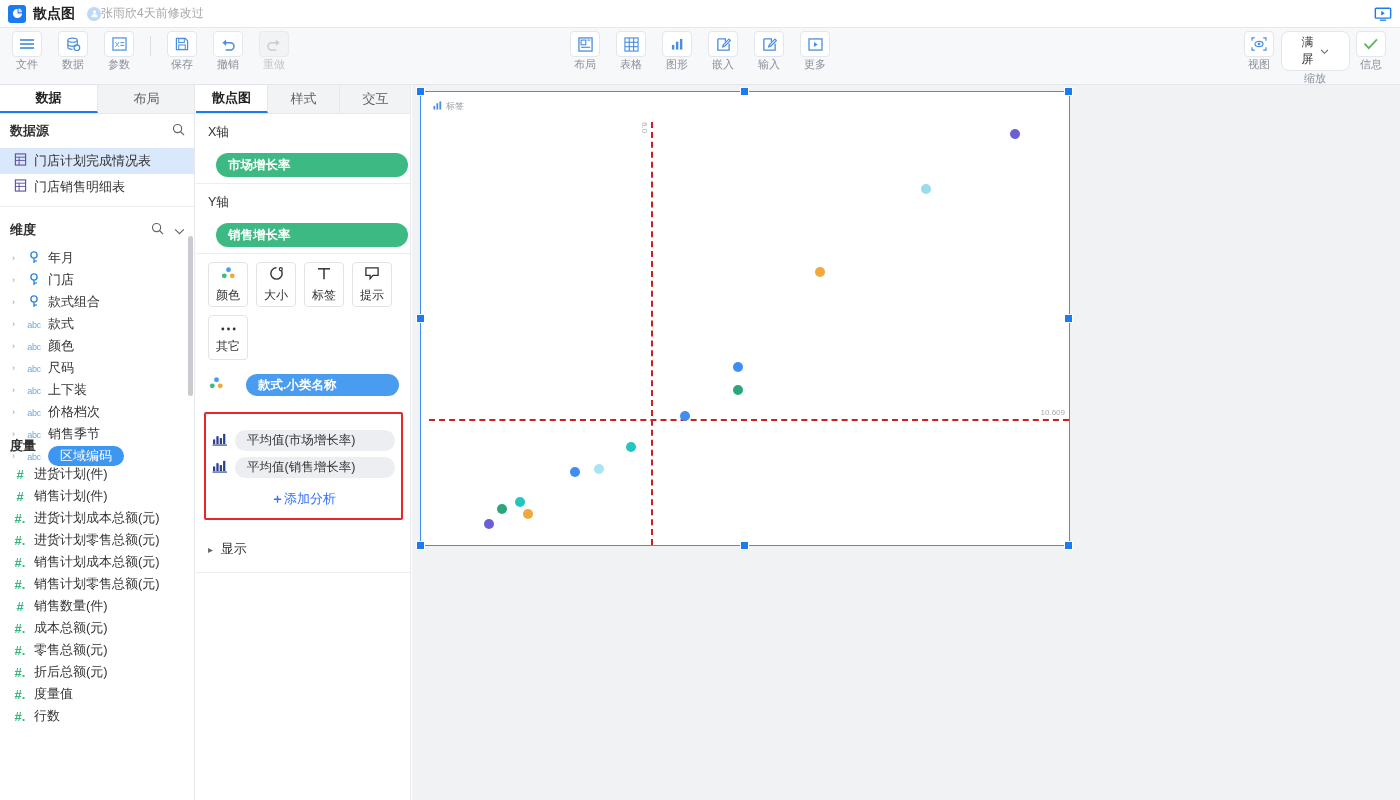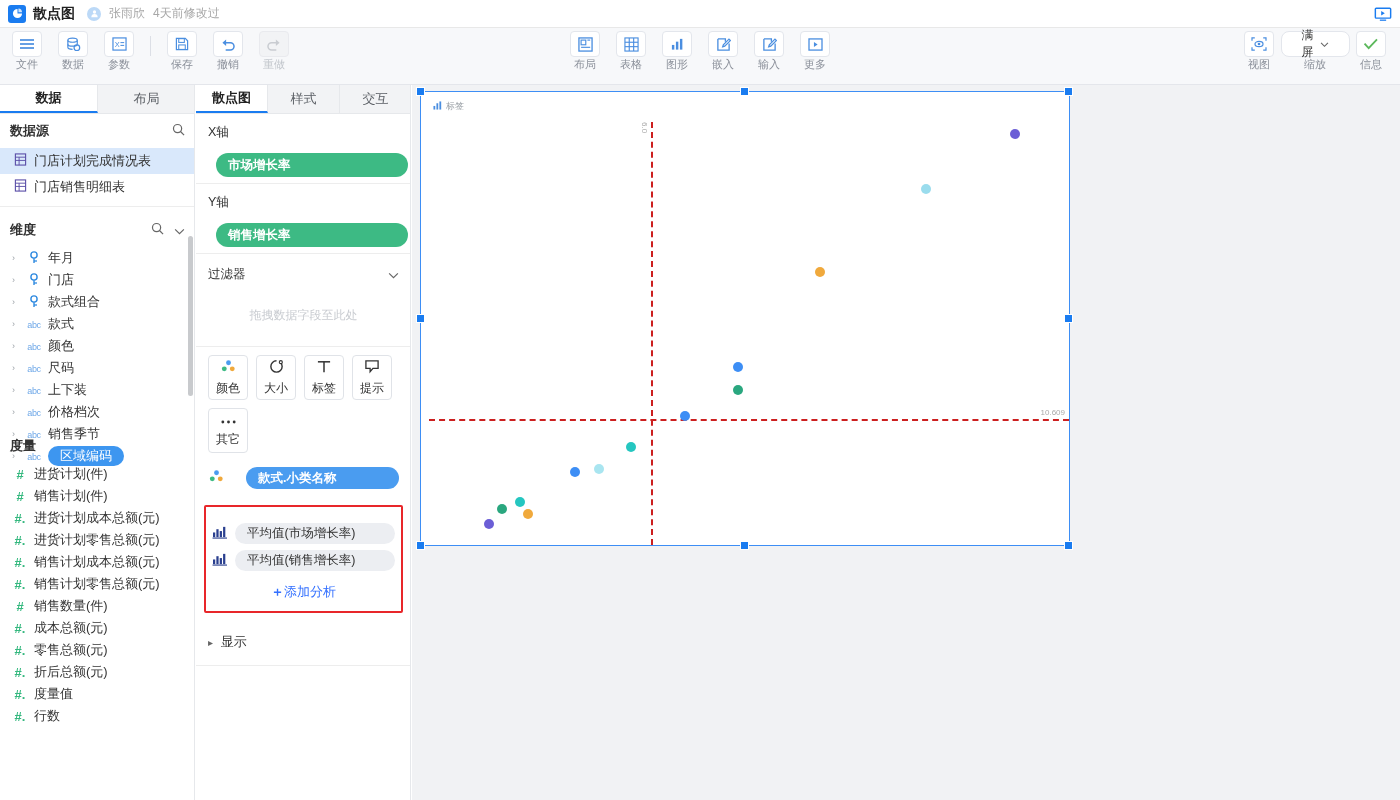--- a/index.html
+++ b/index.html
@@ -15,21 +15,21 @@
   
   .titlebar {
     height:28px; display:flex; align-items:center; padding:0 8px;
     background:#fff; border-bottom:1px solid #e8e8e8; position:relative;
   }
   .doc-icon {
     width:18px; height:18px; border-radius:3px; background:#1a7cf0;
     display:flex; align-items:center; justify-content:center; margin-right:7px;
   }
   .doc-title { font-size:14px; font-weight:bold; color:#222; margin-right:12px; }
-  .author-chip { display:flex; align-items:center; gap:8px; color:#a7a7a7; font-size:12px; }
+  .author-chip { display:flex; align-items:center; gap:0; color:#a7a7a7; font-size:12px; }
   .av { width:14px;height:14px;border-radius:50%;background:#bcd9f7;display:flex;align-items:center;justify-content:center; }
   .expand-btn {
     position:absolute; right:6px; top:4px; width:22px; height:20px;
     display:flex; align-items:center; justify-content:center; cursor:pointer;
   }
 
   
   .toolbar {
     height:57px; background:#f7f8fa; border-bottom:1px solid #e4e6eb;
     position:relative; display:flex; align-items:center;
@@ -43,21 +43,21 @@
     display:flex;align-items:center;justify-content:center;
   }
   .tbtn .lbl { font-size:11px; color:#8a8f99; line-height:13px; }
   .tbtn.disabled .ibox { background:#f2f3f5; border-color:#e9eaee; }
   .tbtn.disabled .lbl { color:#c2c6cc; }
   .tsep { width:1px; height:20px; background:#dcdfe6; margin:0 8px; align-self:center; margin-top:-8px;}
   .tb-left { position:absolute; left:4px; top:0; display:flex; }
   .tb-center { position:absolute; left:562px; top:0; display:flex; }
   .tb-right { position:absolute; right:6px; top:0; display:flex; align-items:flex-start;}
   .zoomsel {
-    height:26px; min-width:62px; background:#fff; border:1px solid #e3e6ec; border-radius:8px;
+    height:40px; min-width:62px; background:#fff; border:1px solid #e3e6ec; border-radius:8px;
     display:flex; align-items:center; justify-content:center; gap:6px; padding:0 20px;
     font-size:12px; color:#333; cursor:pointer;
   }
   .tbtn.wide { width:66px; }
 
   
   .body { position:absolute; top:85px; left:0; width:1400px; height:715px; }
 
   .sidebar {
     position:absolute; left:0; top:0; width:195px; height:715px;
@@ -590,32 +590,20 @@
       <div style="position:absolute; top:29px; left:0; width:215px; height:686px; overflow:hidden;">
         <div class="shelf">
           <div class="shelf-label">X轴</div>
           <div class="gpill">市场增长率</div>
         </div>
         <div class="shelf">
           <div class="shelf-label">Y轴</div>
           <div class="gpill">销售增长率</div>
         </div>
 
-        <div style="border-bottom:1px solid #ededed;">
-          <div class="filter-head">
-            <span>过滤器</span>
-            <span class="sp"></span>
-            <span>
-              <svg width="11" height="7" viewBox="0 0 12 8">
-                  <path d="M1 1.5l5 5 5-5" fill="none" stroke="#666" stroke-width="1.3"></path>
-                </svg>
-            </span>
-          </div>
-          <div class="drop-hint">拖拽数据字段至此处</div>
-        </div>
 
         <div class="mark-grid">
           <div class="mark">
             <span>
               <svg width="17" height="15" viewBox="0 0 18 16">
                   <circle cx="9" cy="4" r="2.6" fill="#4a9cf0"></circle>
                   <circle cx="4.5" cy="10.5" r="2.6" fill="#3dba84"></circle>
                   <circle cx="13" cy="10.5" r="2.6" fill="#f0a93c"></circle>
                 </svg>
             </span>

